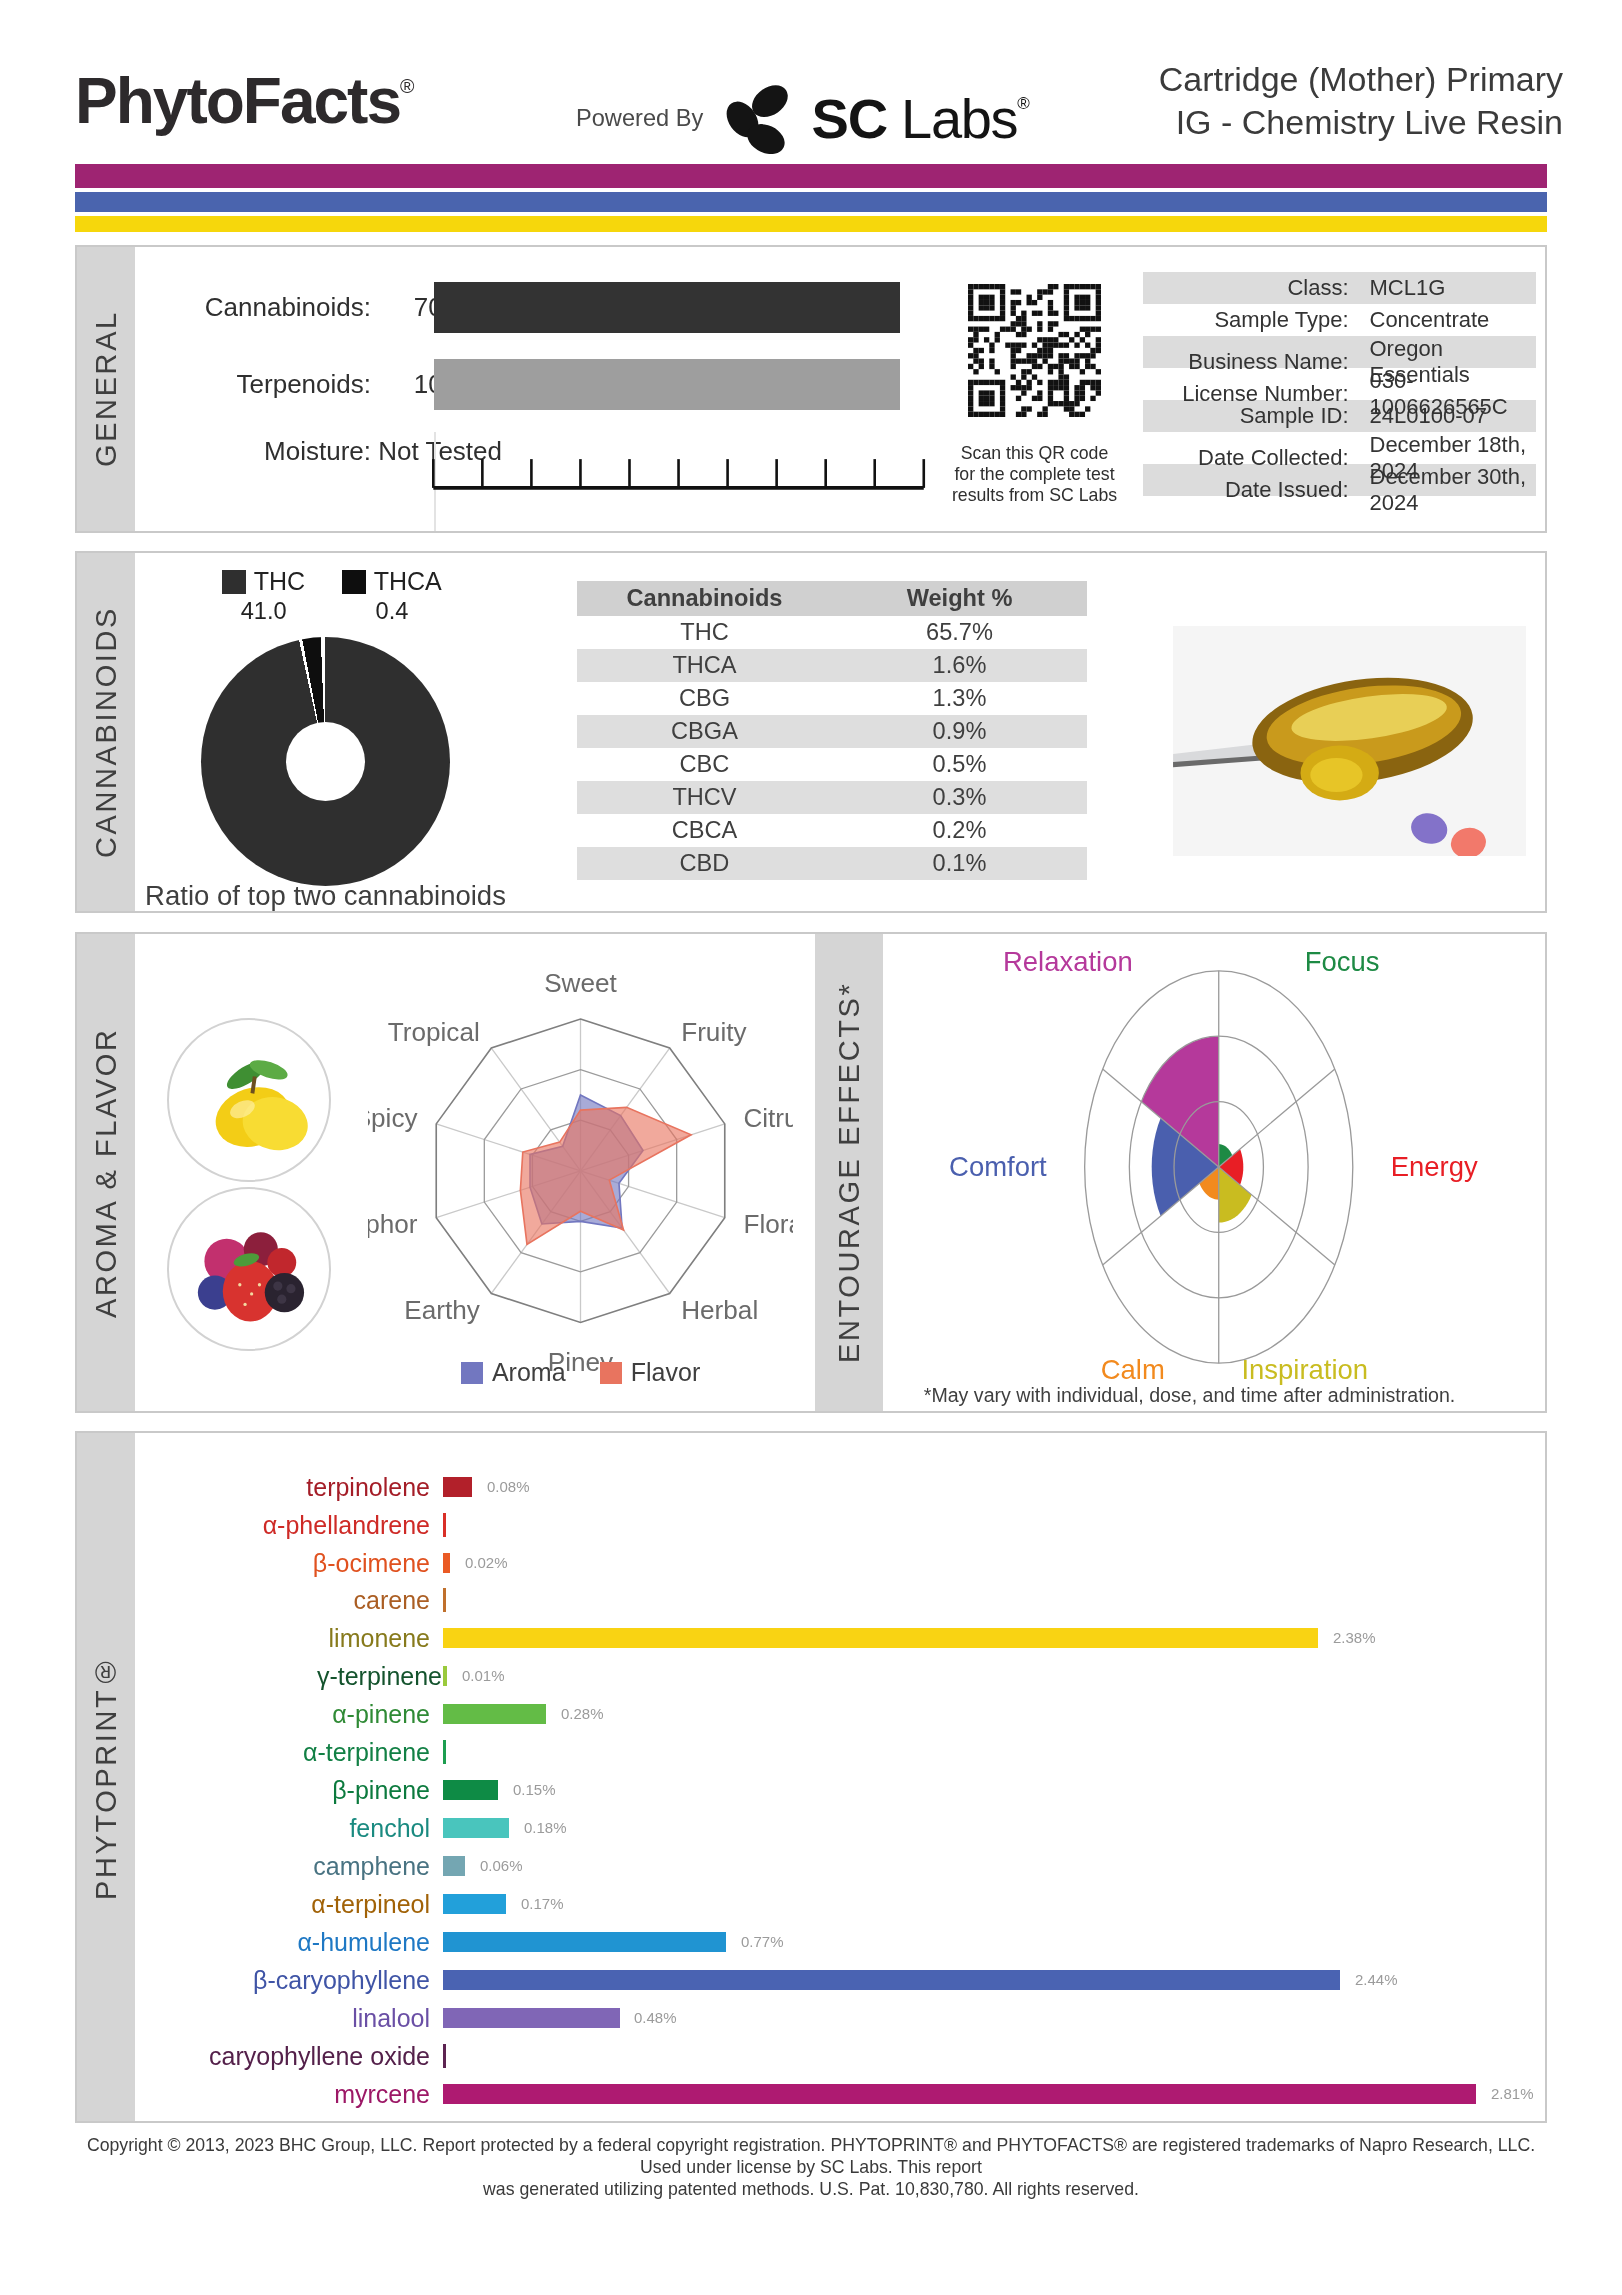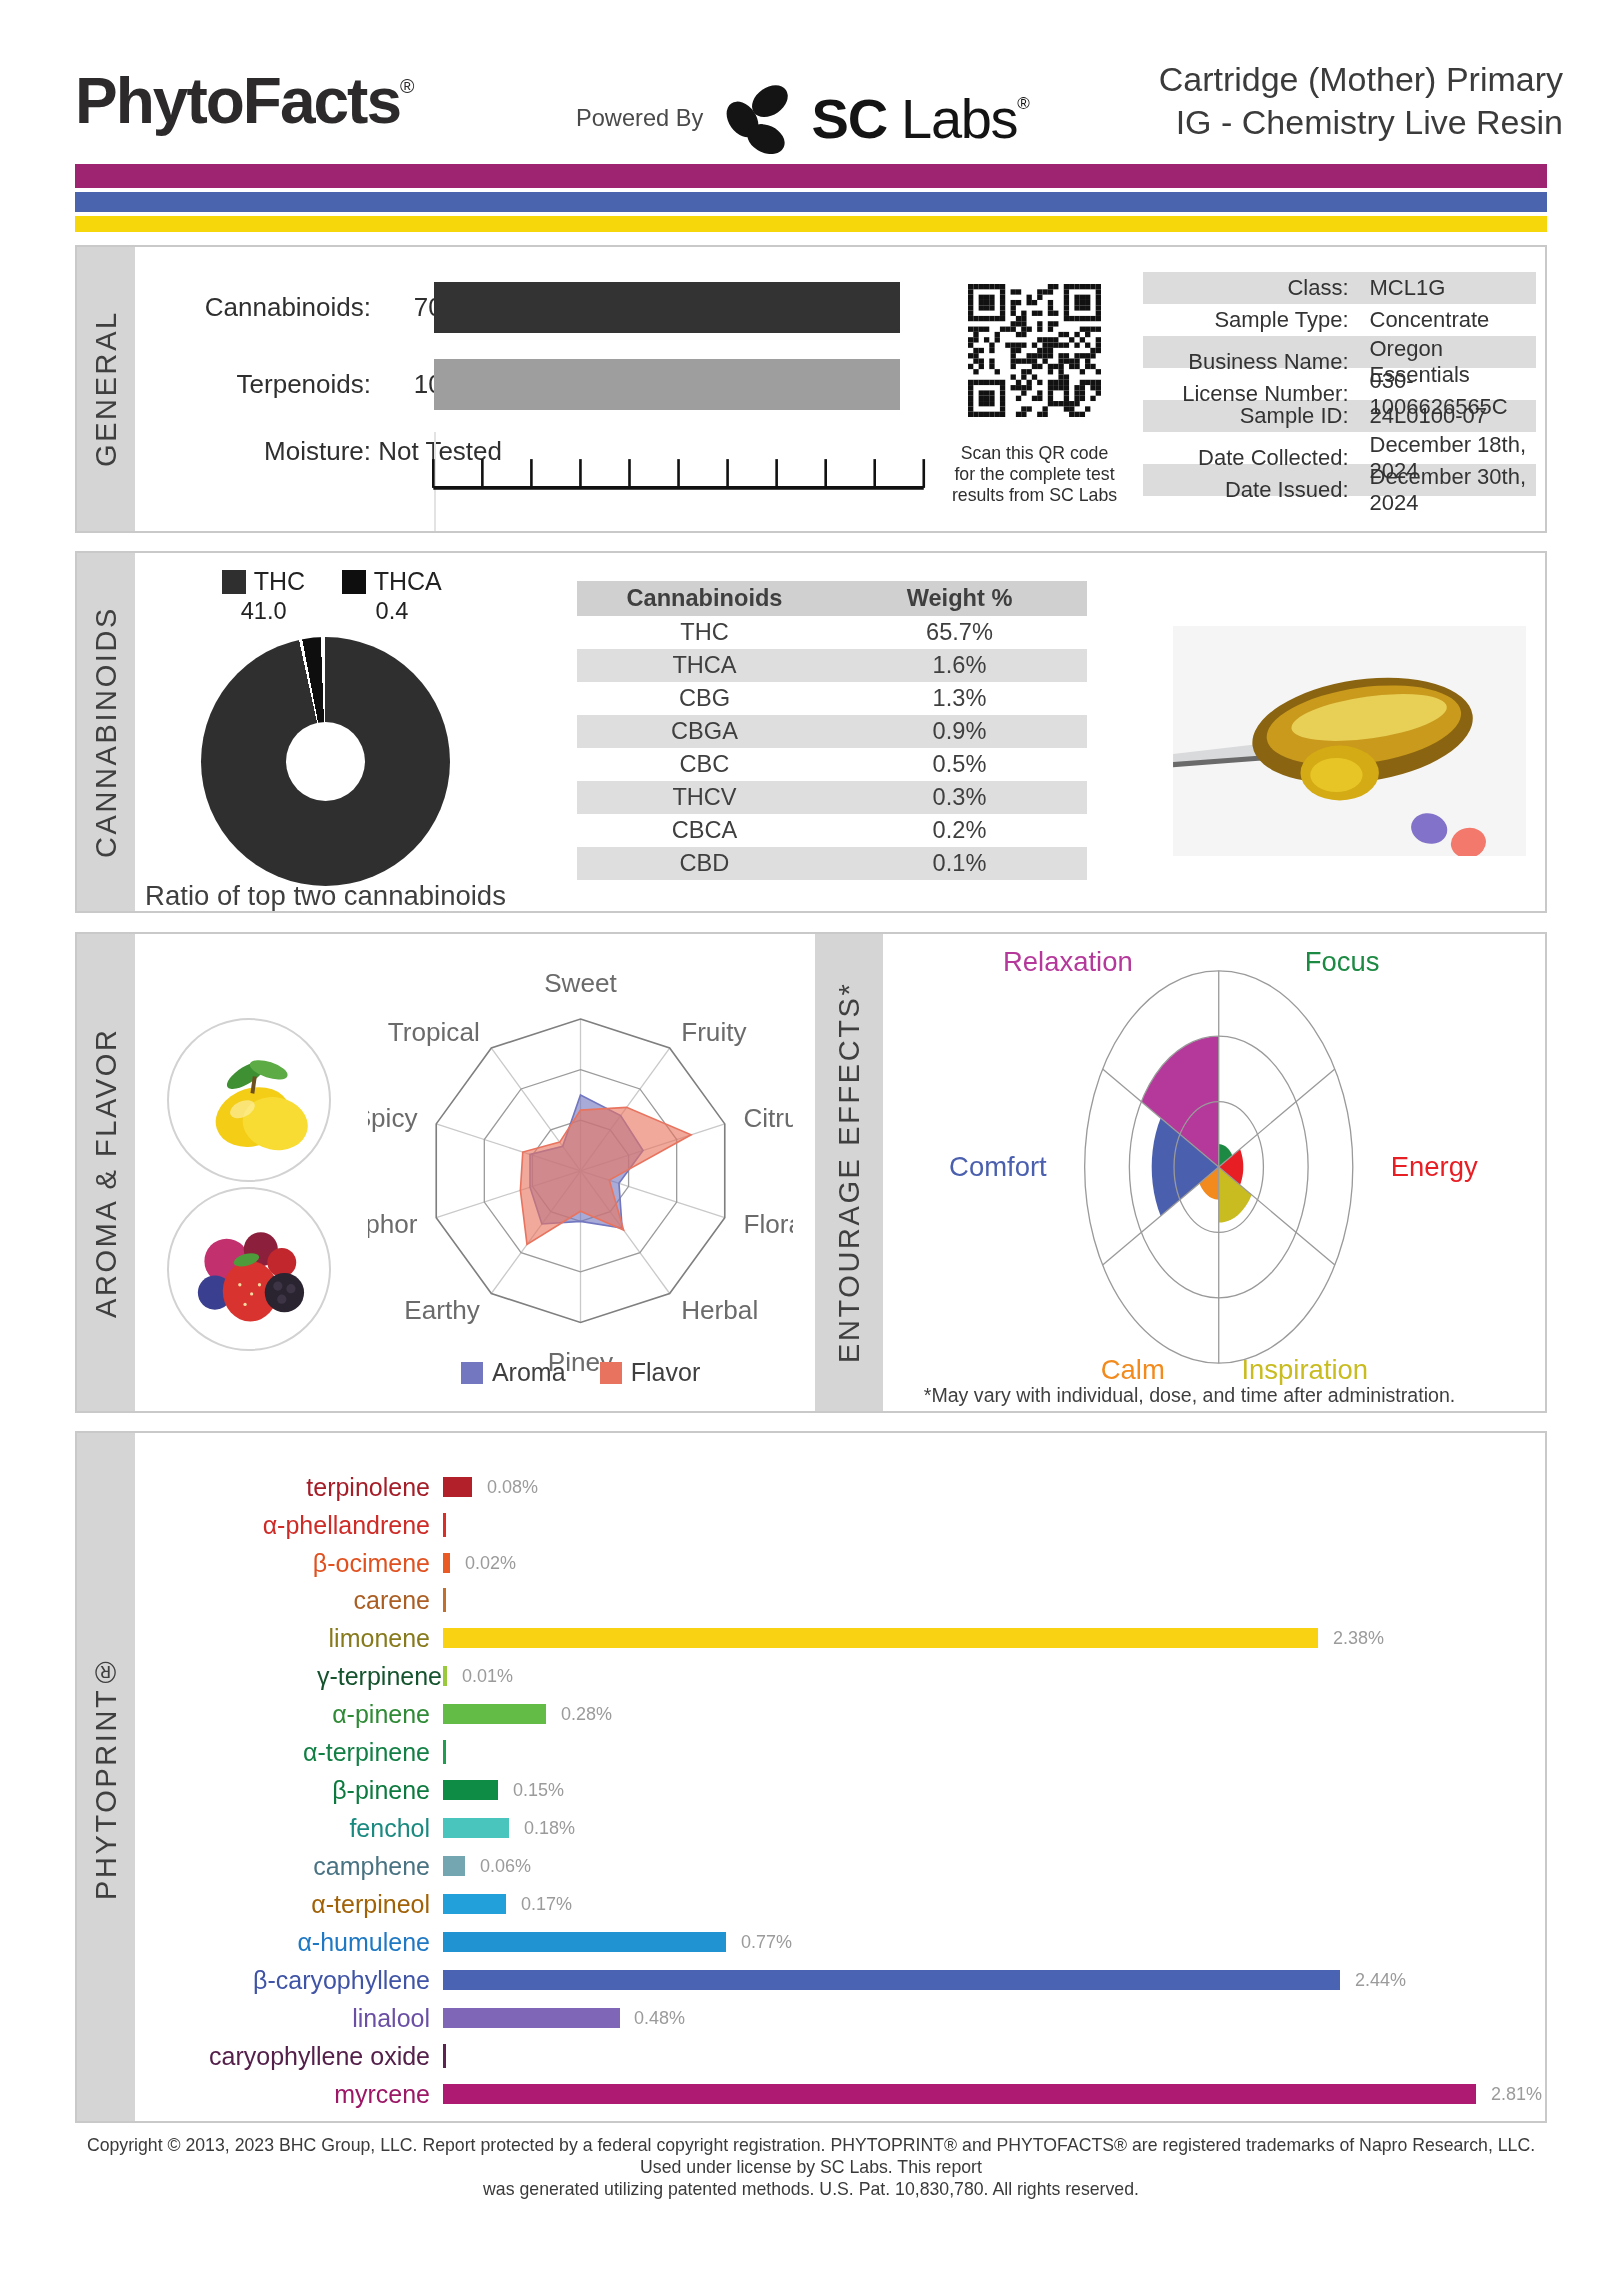--- a/index.html
+++ b/index.html
@@ -52,21 +52,21 @@
   .fruit-circle{position:absolute;border:2px solid #d2d2d2;border-radius:50%;background:#fff;overflow:hidden;}
   .aroma-legend{position:absolute;display:flex;gap:34px;justify-content:center;font-size:25px;color:#3f3f3f;align-items:flex-start;}
   .al-item{display:flex;align-items:center;gap:9.2px;}
   .al-swatch{width:22px;height:22px;display:inline-block;}
   .footnote{position:absolute;text-align:center;font-size:19.6px;color:#3f3f3f;}
   
   .tp-row{position:absolute;left:59px;right:19.6px;height:38px;}
   .tp-label{position:absolute;left:0;width:294px;text-align:right;font-size:25px;line-height:38px;}
   .tp-bar{position:absolute;left:307px;top:9.2px;height:19.6px;}
   .tp-tick{position:absolute;left:307px;top:7.2px;width:2.6px;height:23.6px;}
-  .tp-val{position:absolute;top:0;font-size:18px;line-height:38px;color:#9b9b9b;}
+  .tp-val{position:absolute;top:0;font-size:15px;line-height:38px;color:#9b9b9b;}
   
   .footer{position:absolute;left:75px;width:1472px;text-align:center;font-size:17.7px;line-height:22px;color:#3a3a3a;}
   svg text{font-family:"Liberation Sans",sans-serif;}
 </style>
 </head>
 <body>
 
 <div class="page">
 
   <div class="brand"><span>PhytoFacts</span><sup>®</sup></div>

